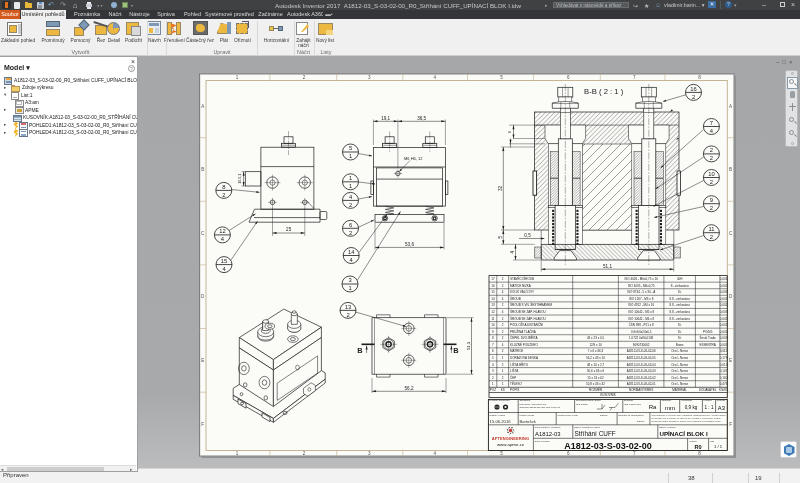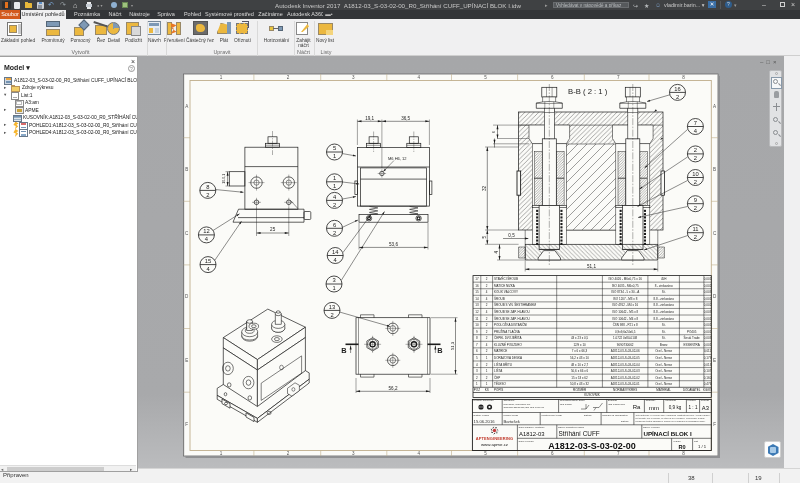--- a/index.html
+++ b/index.html
@@ -10,21 +10,21 @@
 #tabrow{position:absolute;left:0;top:10px;width:800px;height:9px;background:#333538;}
 .tab{position:absolute;top:0;height:9px;font-size:5.5px;overflow:hidden;color:#dcdcdc;text-align:center;line-height:9.5px;white-space:nowrap;}
 #ribbon{position:absolute;left:0;top:19px;width:800px;height:37px;background:#f0f0f1;border-bottom:1px solid #cfcfcf;}
 .rbtn{position:absolute;top:1px;text-align:center;font-size:4.8px;color:#3b3b3b;line-height:5.4px;white-space:nowrap;}
 .rsep{position:absolute;top:2px;height:50px;width:1px;background:#d9d9d9;}
 .rgrp{position:absolute;top:29.5px;font-size:5.4px;color:#6b6b6b;text-align:center;}
 
 #panel{position:absolute;left:0;top:56px;width:138px;height:416px;z-index:5;background:#ffffff;border:1px solid #a0a0a0;border-left:none;overflow:hidden;}
 .trow{position:absolute;font-size:4.9px;letter-spacing:-0.05px;color:#1a1a1a;white-space:nowrap;}
 
-#canvas{position:absolute;left:122px;top:56px;width:662px;height:412px;background:linear-gradient(#a6a7a9 0%,#a8a9ab 82%,#bbbcbe 100%);padding-left:48px;}
+#canvas{position:absolute;left:138px;top:56px;width:662px;height:412px;background:linear-gradient(#a6a7a9 0%,#a8a9ab 82%,#bbbcbe 100%);padding-left:48px;}
 #statusbar{position:absolute;left:0;top:468px;width:800px;height:15px;background:#f2f2f2;border-top:1px solid #d5d5d5;font-size:6px;color:#333;}
 </style></head><body>
 <div id="app">
 
 <div id="titlebar">
 <div class="abs" style="left:2px;top:1px;width:9px;height:8px;background:#2d2f31;border-radius:1px;">
         <div class="abs" style="left:3px;top:1px;width:3px;height:6px;background:#e0701d;"></div>
       </div>
 <div class="abs" style="left:13px;top:1.2px;width:8px;height:8px;">
         <div class="abs" style="left:1px;top:0.5px;width:5.5px;height:7px;background:#e9eaec;border-radius:1px;"></div>

